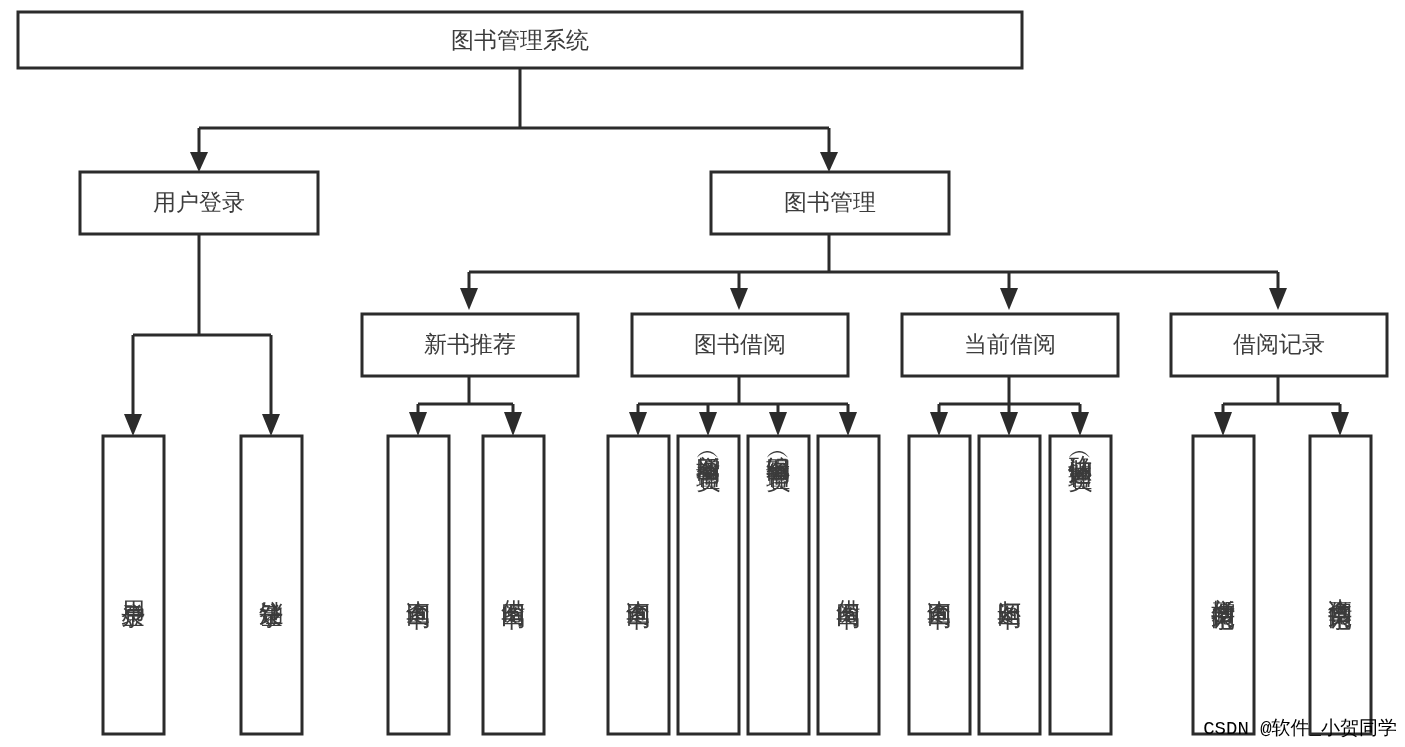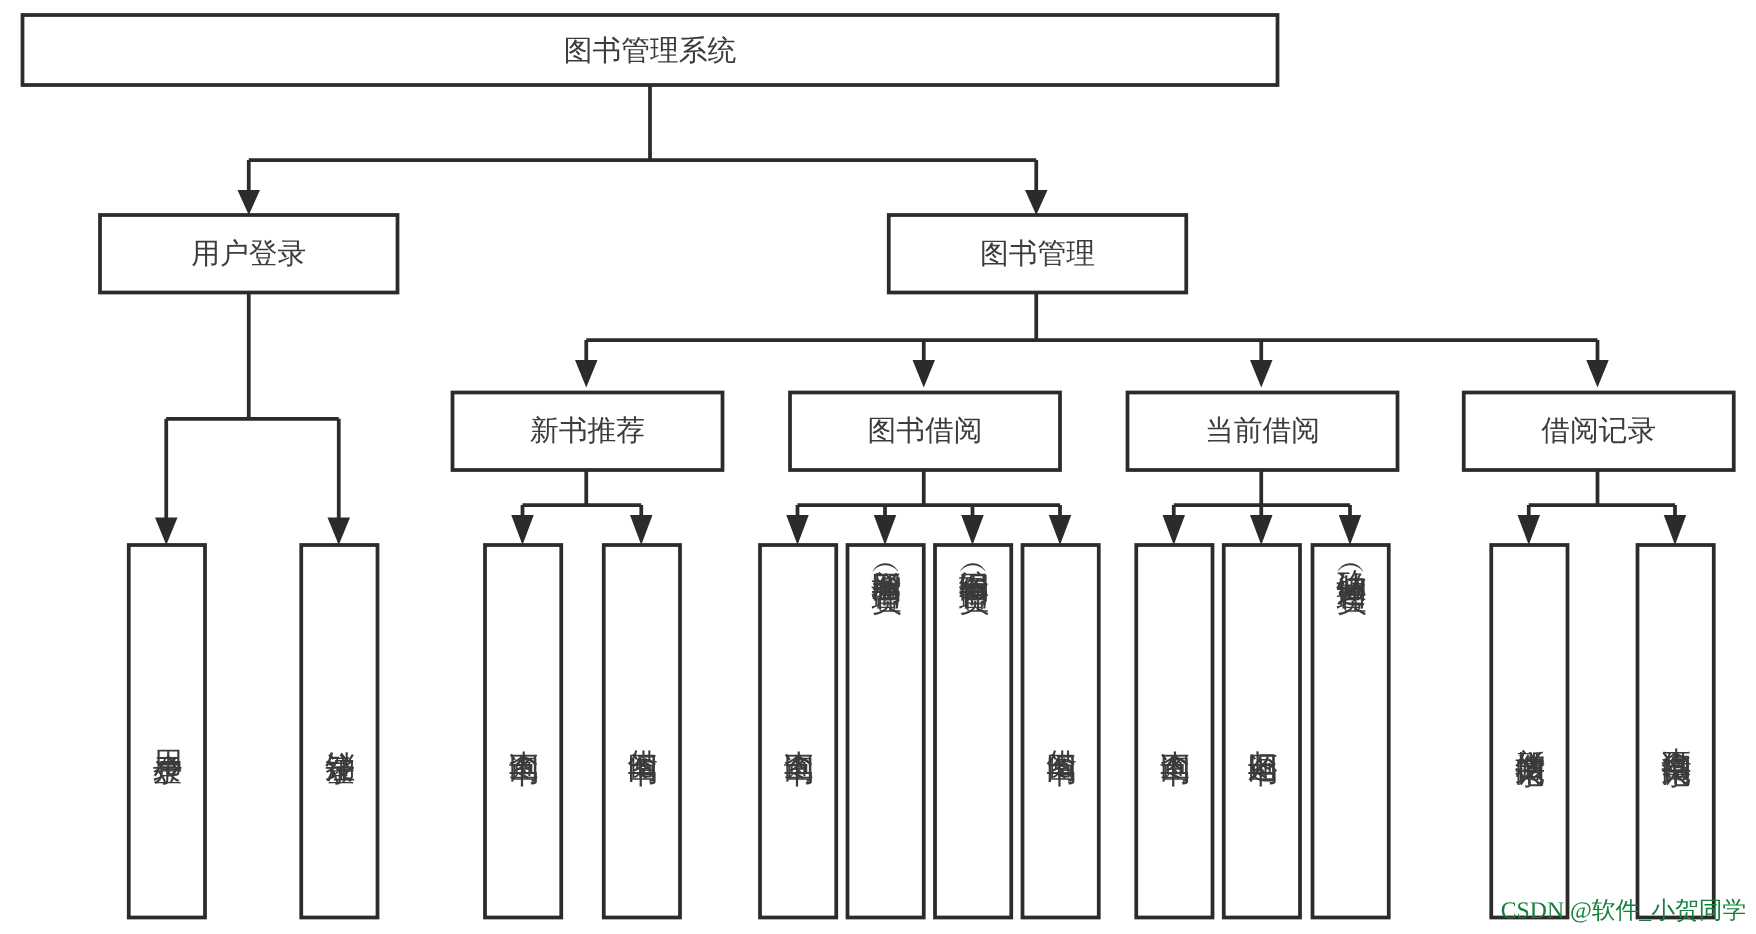--- a/index.html
+++ b/index.html
@@ -5,21 +5,21 @@
   html,body{margin:0;padding:0;background:#ffffff;}
   body{font-family:"Liberation Sans","DejaVu Sans",sans-serif;}
   #stage{position:relative;width:1405px;height:747px;background:#ffffff;overflow:hidden;}
   #diagram{position:absolute;left:0;top:0;width:1405px;height:747px;}
   .node-rect{fill:#ffffff;stroke:#2b2b2b;stroke-width:3;}
   .link{fill:none;stroke:#2b2b2b;stroke-width:3;stroke-linecap:butt;}
   .arrow-head{fill:#2b2b2b;stroke:none;}
   .node-label{fill:#3c3c3c;font-family:"Liberation Sans","DejaVu Sans",sans-serif;font-size:23px;text-anchor:middle;dominant-baseline:middle;}
   .vert-box{position:absolute;display:flex;align-items:center;justify-content:center;box-sizing:border-box;}
   .vert-text{writing-mode:vertical-rl;text-orientation:upright;font-family:"Liberation Sans","DejaVu Sans",sans-serif;font-size:24px;line-height:1.06;color:#3b3b3b;letter-spacing:2px;white-space:nowrap;}
-  .watermark{position:absolute;right:8px;bottom:6px;font-family:Liberation Serif, serif;font-size:19px;color:#15803d;white-space:nowrap;user-select:none;}
+  .watermark{position:absolute;right:8px;bottom:6px;font-family:Liberation Mono, monospace;font-size:19px;color:#000000;white-space:nowrap;user-select:none;}
 </style>
 </head>
 <body>
 
 <div id="stage">
 
   <svg id="diagram" viewBox="0 0 1405 747">
 
     <g>
 

